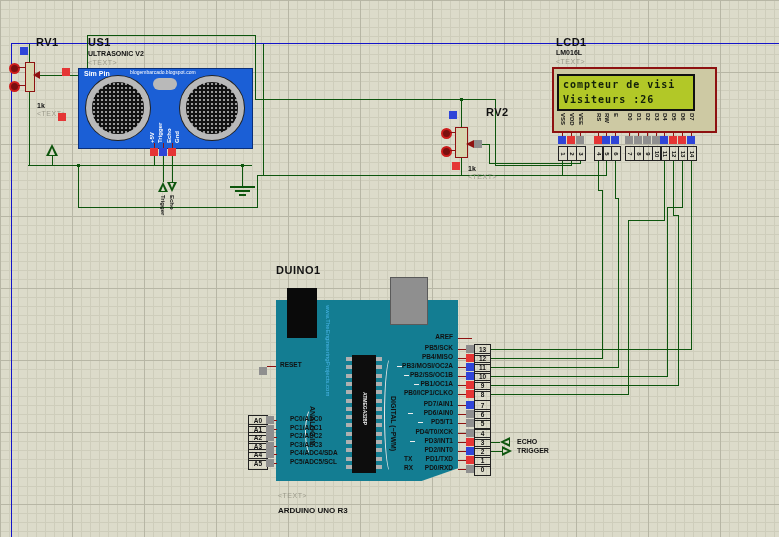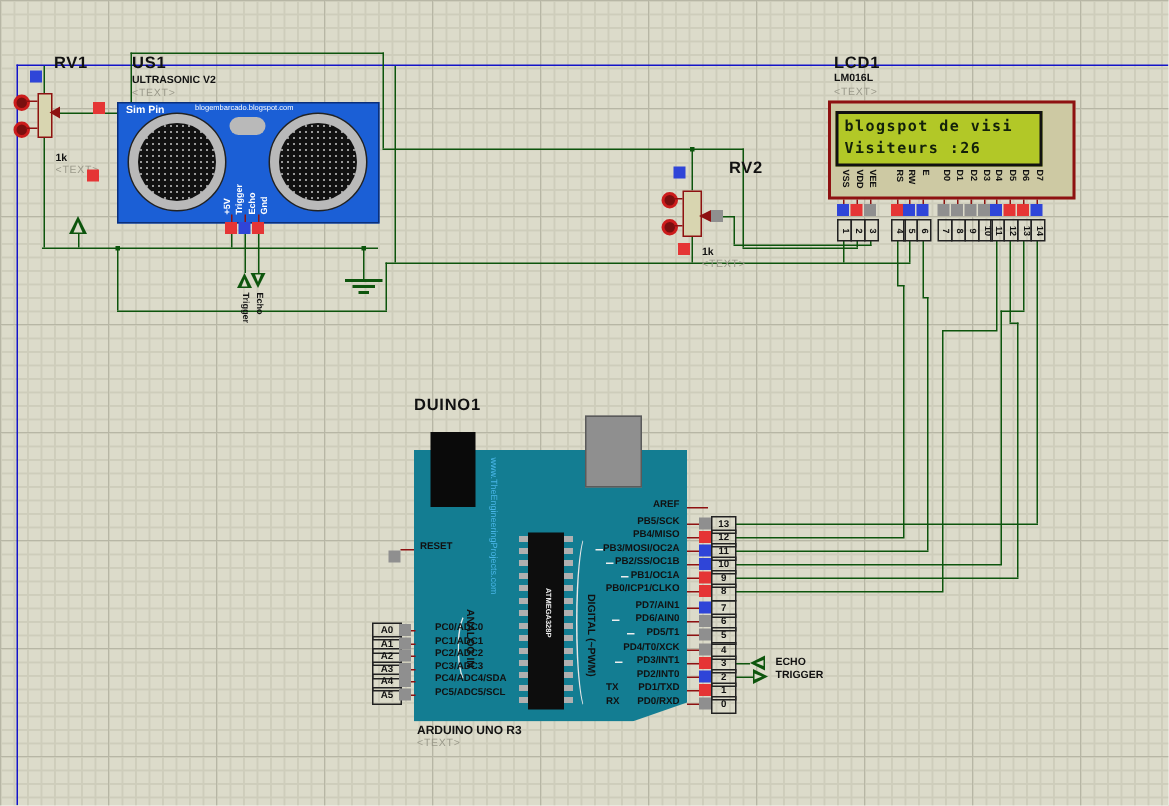--- a/index.html
+++ b/index.html
@@ -181,21 +181,21 @@
     <div class="val" style="left:468px;top:165px">1k</div>
     <div class="ph" style="left:468px;top:173px">&lt;TEXT&gt;</div>
   </div>
 
   <div>
     <div class="ref" style="left:556px;top:36px">LCD1</div>
     <div class="val" style="left:556px;top:49px">LM016L</div>
     <div class="ph" style="left:556px;top:58px">&lt;TEXT&gt;</div>
     <div class="abs" style="left:552px;top:67px;width:165px;height:66px;background:#cdc9a3;border:2px solid #8e1111;box-sizing:border-box"></div>
     <div class="abs" style="left:557px;top:74px;width:138px;height:37px;background:#b2c827;border:2px solid #111;box-sizing:border-box;overflow:hidden">
-      <div style="position:absolute;left:4px;top:3px;font-family:'DejaVu Sans Mono',monospace;font-weight:bold;font-size:10px;letter-spacing:1px;color:#13210a">blogspot de visi</div>
+      <div style="position:absolute;left:4px;top:3px;font-family:'DejaVu Sans Mono',monospace;font-weight:bold;font-size:10px;letter-spacing:1px;color:#13210a">compteur de visi</div>
       <div style="position:absolute;left:4px;top:18px;font-family:'DejaVu Sans Mono',monospace;font-weight:bold;font-size:10px;letter-spacing:1px;color:#13210a">Visiteurs :26</div>
     </div>
 
     <div class="vrot" style="left:566px;top:113px">VSS</div>
     <div class="vrot" style="left:575px;top:113px">VDD</div>
     <div class="vrot" style="left:584px;top:113px">VEE</div>
     <div class="vrot" style="left:602px;top:113px">RS</div>
     <div class="vrot" style="left:610px;top:113px">RW</div>
     <div class="vrot" style="left:619px;top:113px">E</div>
     <div class="vrot" style="left:633px;top:113px">D0</div>
@@ -432,21 +432,21 @@
     <div class="sq st-gray" style="left:266px;top:442px"></div>
     <div class="sq st-gray" style="left:266px;top:450px"></div>
     <div class="sq st-gray" style="left:266px;top:459px"></div>
     <div class="rs" style="left:274px;top:420px;width:3px;height:1px"></div>
     <div class="rs" style="left:274px;top:429px;width:3px;height:1px"></div>
     <div class="rs" style="left:274px;top:437px;width:3px;height:1px"></div>
     <div class="rs" style="left:274px;top:446px;width:3px;height:1px"></div>
     <div class="rs" style="left:274px;top:454px;width:3px;height:1px"></div>
     <div class="rs" style="left:274px;top:463px;width:3px;height:1px"></div>
 
-    <div class="val" style="left:278px;top:482px;font-size:8px">ARDUINO UNO R3</div>
+    <div class="val" style="left:278px;top:506px;font-size:8px">ARDUINO UNO R3</div>
     <div class="ph" style="left:278px;top:492px">&lt;TEXT&gt;</div>
   </div>
 
   <div class="tri" style="left:500px;top:437px;border-top:5px solid transparent;border-bottom:5px solid transparent;border-right:10px solid #0d550d"></div>
   <div class="tri" style="left:504px;top:439.5px;border-top:2.5px solid transparent;border-bottom:2.5px solid transparent;border-right:5px solid #dcdbca"></div>
   <div class="pinlab" style="left:517px;top:438px;font-size:7px">ECHO</div>
   <div class="tri" style="left:502px;top:446px;border-top:5px solid transparent;border-bottom:5px solid transparent;border-left:10px solid #0d550d"></div>
   <div class="tri" style="left:503px;top:448.5px;border-top:2.5px solid transparent;border-bottom:2.5px solid transparent;border-left:5px solid #dcdbca"></div>
   <div class="pinlab" style="left:517px;top:447px;font-size:7px">TRIGGER</div>
 

